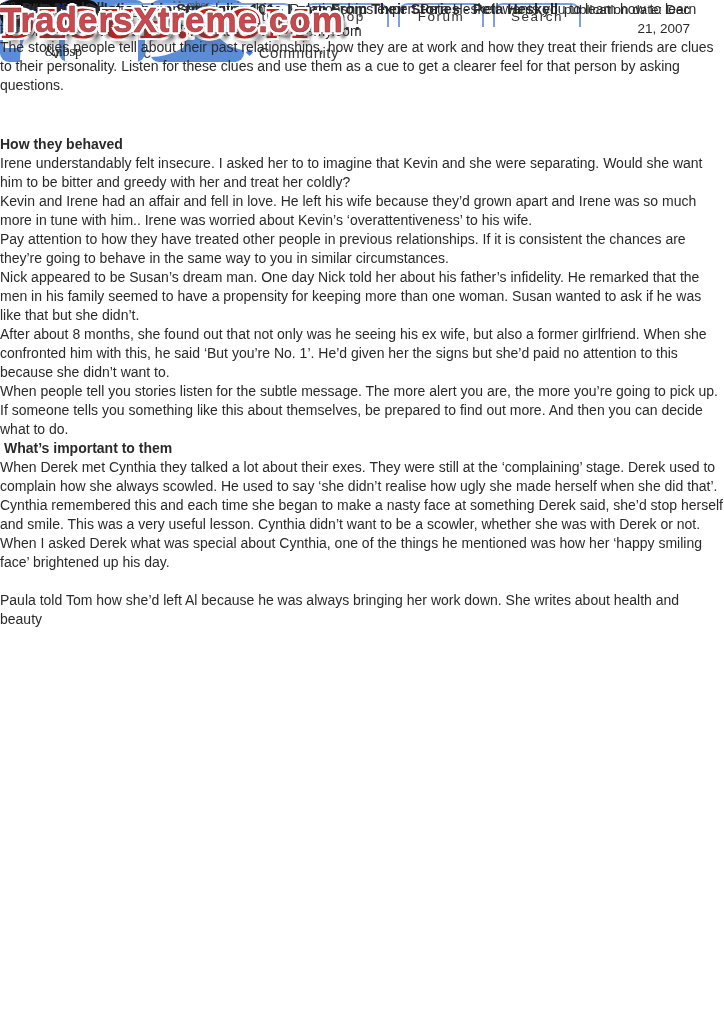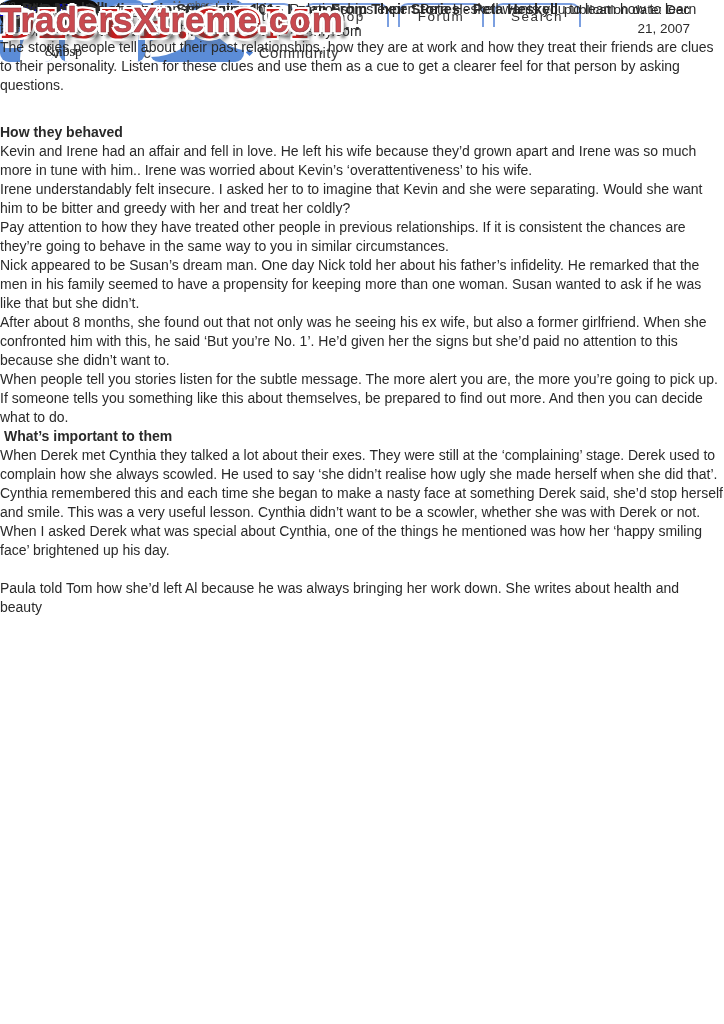--- a/index.html
+++ b/index.html
@@ -68,21 +68,21 @@
   .pagenav { position:absolute; top:353; right:36; text-align:right; font-size:14px; line-height:19px;font-family:Liberation Serif, serif; }
   .pagenav a { color:#0000d6; text-decoration:underline; cursor:pointer; }
   .pagenav .bar { color:#222; }
   .nbsp { font-size:14px; color:#222; padding-right:4px;margin-top:23px; }
 
   
   .byline { position:absolute; top:382; left:35; width:656; text-align:center; font-weight:bold; font-size:14px; }
   .content { position:absolute; top:403; left:35; width:658; font-size:14px; line-height:19px; }
   .content p, .content h4 { margin:0; font-weight:normal; }
   .content h4 { font-weight:bold; }
-  .content h4.first { margin-top:28px; }
+  .content h4.first { margin-top:40px; }
   .content h4.indent { padding-left:4px; }
   .content p.gap-top { margin-top:19px; }
 
   
   .dlsub {
     position:absolute; top:486; left:224; z-index:5;
     font-family:"DejaVu Serif", serif; font-weight:bold; font-size:40px;
     color:#c41e1e; letter-spacing:3px;
     text-shadow:
       -2px -2px 0 #fff, 2px -2px 0 #fff, -2px 2px 0 #fff, 2px 2px 0 #fff,
@@ -195,22 +195,22 @@
     </div>
     <div class="nbsp">&amp;nbsp</div>
   </div>
 
   <div class="byline">By Peta Heskell</div>
 
   <div class="content">
     <p>We all tell stories about our past relationships. Relationships expert Peta Heskell wants you to learn how to learn from the stories your partner tells.</p>
     <p>The stories people tell about their past relationships, how they are at work and how they treat their friends are clues to their personality. Listen for these clues and use them as a cue to get a clearer feel for that person by asking questions.</p>
     <h4 class="first">How they behaved</h4>
+    <p>Irene understandably felt insecure. I asked her to to imagine that Kevin and she were separating. Would she want him to be bitter and greedy with her and treat her coldly?</p>
     <p>Kevin and Irene had an affair and fell in love. He left his wife because they’d grown apart and Irene was so much more in tune with him.. Irene was worried about Kevin’s ‘overattentiveness’ to his wife.</p>
-    <p>Irene understandably felt insecure. I asked her to to imagine that Kevin and she were separating. Would she want him to be bitter and greedy with her and treat her coldly?</p>
     <p>Pay attention to how they have treated other people in previous relationships. If it is consistent the chances are they’re going to behave in the same way to you in similar circumstances.</p>
     <p>Nick appeared to be Susan’s dream man. One day Nick told her about his father’s infidelity. He remarked that the men in his family seemed to have a propensity for keeping more than one woman. Susan wanted to ask if he was like that but she didn’t.</p>
     <p>After about 8 months, she found out that not only was he seeing his ex wife, but also a former girlfriend. When she confronted him with this, he said ‘But you’re No. 1’. He’d given her the signs but she’d paid no attention to this because she didn’t want to.</p>
     <p>When people tell you stories listen for the subtle message. The more alert you are, the more you’re going to pick up. If someone tells you something like this about themselves, be prepared to find out more. And then you can decide what to do.</p>
     <h4 class="indent">What’s important to them</h4>
     <p>When Derek met Cynthia they talked a lot about their exes. They were still at the ‘complaining’ stage. Derek used to complain how she always scowled. He used to say ‘she didn’t realise how ugly she made herself when she did that’. Cynthia remembered this and each time she began to make a nasty face at something Derek said, she’d stop herself and smile. This was a very useful lesson. Cynthia didn’t want to be a scowler, whether she was with Derek or not. When I asked Derek what was special about Cynthia, one of the things he mentioned was how her ‘happy smiling face’ brightened up his day.</p>
     <p class="gap-top">Paula told Tom how she’d left Al because he was always bringing her work down. She writes about health and beauty</p>
   </div>
 
   <div class="dlsub">DLSUB.COM</div>

